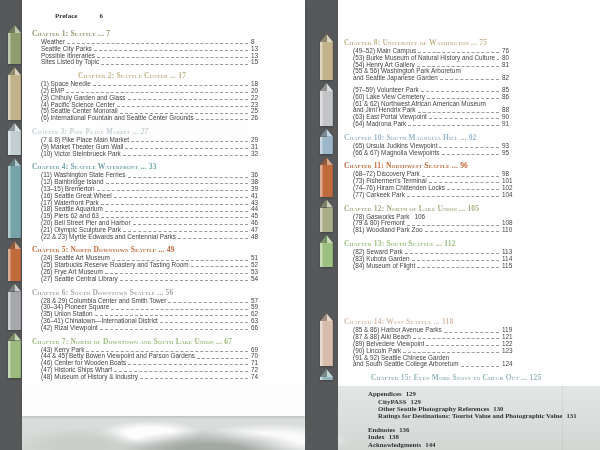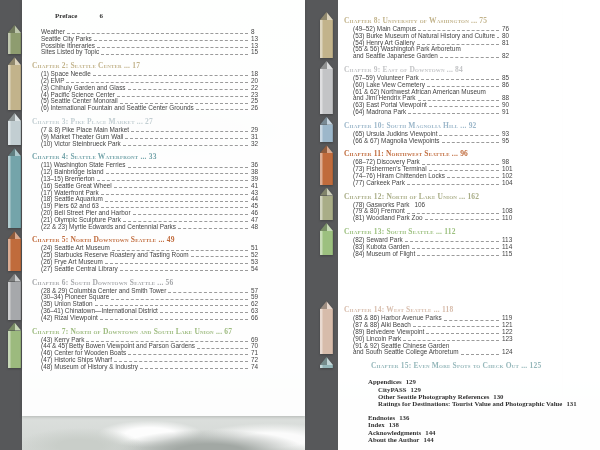--- a/index.html
+++ b/index.html
@@ -13,22 +13,22 @@
       radial-gradient(110px 24px at 272px 440px, rgba(255,255,255,.9) 30%, rgba(255,255,255,0) 70%),
       radial-gradient(320px 70px at 170px 130px, rgba(203,209,206,.55), rgba(203,209,206,0) 75%),
       radial-gradient(300px 60px at 450px 250px, rgba(214,219,216,.4), rgba(214,219,216,0) 75%),
       linear-gradient(180deg,#f2f3f2 0%,#eff1f0 70%,#e3e6e4 86%,#d3d7d4 100%);}
   .strip{position:absolute;top:0;height:450px;background:#57585a;}
   .strip-left{left:0;width:22px;}
   .strip-mid{left:305px;width:33px;}
   .page{position:absolute;top:0;box-sizing:border-box;}
   .page-left{left:22px;width:283px;height:416px;background:rgba(255,255,255,.93);
              padding:12px 42px 0 10px;box-shadow:0 1px 3px rgba(0,0,0,.18);}
-  .page-right{left:338px;width:262px;height:450px;background:rgba(255,255,255,.97);
-              padding:16px 86px 0 6px;}
+  .page-right{left:338px;width:262px;height:386px;background:rgba(255,255,255,.97);
+              padding:38px 86px 0 6px;}
   .page-edge{position:absolute;left:562px;top:0;width:1px;height:450px;background:rgba(120,125,122,.12);}
   .toc-title{font-family:"Liberation Serif",serif;font-size:21px;letter-spacing:.5px;
              color:#4a564e;text-align:center;margin:2px 0 8px 0;}
   .preface{font-family:Liberation Serif, serif;font-size:7px;font-weight:700;color:#333;
            margin:0 0 9px 23px;display:flex;gap:22px;}
   .chapter{position:relative;margin-bottom:5px;}
   .chap-head{font-family:"Liberation Serif",serif;font-variant:small-caps;font-weight:700;
              font-size:7.5px;line-height:9px;letter-spacing:.2px;margin-bottom:1px;white-space:nowrap;}
   .items{margin-left:9px;}
   .row{display:flex;align-items:flex-end;font-size:6.4px;line-height:6.8px;color:#444;white-space:nowrap;}
@@ -59,20 +59,21 @@
   <div class="preface">
     <span>Preface</span>
     <span>6</span>
   </div>
   <div id="left-chapters">
       <div class="chapter">
         <div class="pencil">
           <div class="tip" style="background: linear-gradient(90deg, rgb(112, 121, 92) 0px, rgb(112, 121, 92) 52%, rgb(189, 198, 171) 52%, rgb(189, 198, 171) 100%);"></div>
           <div class="shaft" style="background: rgb(142, 156, 111);"></div>
         </div>
+        <div class="chap-head" style="color: rgb(142, 156, 111);">Chapter 1: Seattle ... 7</div>
         <div class="items">
           <div class="row">
             <span class="txt">Weather</span>
             <span class="lead"></span>
             <span class="pg">8</span>
           </div>
           <div class="row">
             <span class="txt">Seattle City Parks</span>
             <span class="lead"></span>
             <span class="pg">13</span>
@@ -87,21 +88,21 @@
             <span class="lead"></span>
             <span class="pg">15</span>
           </div>
         </div>
       </div>
       <div class="chapter">
         <div class="pencil">
           <div class="tip" style="background: linear-gradient(90deg, rgb(144, 136, 109) 0px, rgb(144, 136, 109) 52%, rgb(220, 211, 188) 52%, rgb(220, 211, 188) 100%);"></div>
           <div class="shaft" style="background: rgb(194, 179, 139);"></div>
         </div>
-        <div class="chap-head" style="color: rgb(194, 179, 139);">Chapter 2: Seattle Center ... 17</div>
+        <div class="chap-head" style="color: rgb(194, 179, 139); margin-left: 46px;">Chapter 2: Seattle Center ... 17</div>
         <div class="items">
           <div class="row">
             <span class="txt">(1) Space Needle</span>
             <span class="lead"></span>
             <span class="pg">18</span>
           </div>
           <div class="row">
             <span class="txt">(2) EMP</span>
             <span class="lead"></span>
             <span class="pg">20</span>
@@ -126,21 +127,21 @@
             <span class="lead"></span>
             <span class="pg">26</span>
           </div>
         </div>
       </div>
       <div class="chapter">
         <div class="pencil">
           <div class="tip" style="background: linear-gradient(90deg, rgb(144, 152, 153) 0px, rgb(144, 152, 153) 52%, rgb(220, 227, 229) 52%, rgb(220, 227, 229) 100%);"></div>
           <div class="shaft" style="background: rgb(194, 206, 210);"></div>
         </div>
-        <div class="chap-head" style="color: rgb(194, 206, 210);">Chapter 3: Pike Place Market ... 27</div>
+        <div class="chap-head" style="color: rgb(194, 206, 210); font-style: italic;">Chapter 3: Pike Place Market ... 27</div>
         <div class="items">
           <div class="row">
             <span class="txt">(7 &amp; 8) Pike Place Main Market</span>
             <span class="lead"></span>
             <span class="pg">29</span>
           </div>
           <div class="row">
             <span class="txt">(9) Market Theater Gum Wall</span>
             <span class="lead"></span>
             <span class="pg">31</span>
@@ -343,21 +344,20 @@
             <span class="lead"></span>
             <span class="pg">82</span>
           </div>
         </div>
       </div>
       <div class="chapter">
         <div class="pencil">
           <div class="tip" style="background: linear-gradient(90deg, rgb(145, 146, 146) 0px, rgb(145, 146, 146) 52%, rgb(220, 221, 222) 52%, rgb(220, 221, 222) 100%);"></div>
           <div class="shaft" style="background: rgb(195, 196, 198);"></div>
         </div>
-        <div class="chap-head" style="color: rgb(195, 196, 198);">Chapter 9: East of Downtown ... 84</div>
         <div class="items">
           <div class="row">
             <span class="txt">(57–59) Volunteer Park</span>
             <span class="lead"></span>
             <span class="pg">85</span>
           </div>
           <div class="row">
             <span class="txt">(60) Lake View Cemetery</span>
             <span class="lead"></span>
             <span class="pg">86</span>
@@ -428,21 +428,21 @@
             <span class="lead"></span>
             <span class="pg">104</span>
           </div>
         </div>
       </div>
       <div class="chapter">
         <div class="pencil">
           <div class="tip" style="background: linear-gradient(90deg, rgb(129, 132, 107) 0px, rgb(129, 132, 107) 52%, rgb(205, 207, 185) 52%, rgb(205, 207, 185) 100%);"></div>
           <div class="shaft" style="background: rgb(169, 173, 135);"></div>
         </div>
-        <div class="chap-head" style="color: rgb(169, 173, 135);">Chapter 12: North of Lake Union ... 162</div>
+        <div class="chap-head" style="color: rgb(169, 173, 135);">Chapter 12: North of Lake Union ... 105</div>
         <div class="items">
           <div class="row">
             <span class="txt">(78) Gasworks Park</span>
             <span class="pg inline">106</span>
           </div>
           <div class="row">
             <span class="txt">(79 &amp; 80) Fremont</span>
             <span class="lead"></span>
             <span class="pg">108</span>
           </div>

